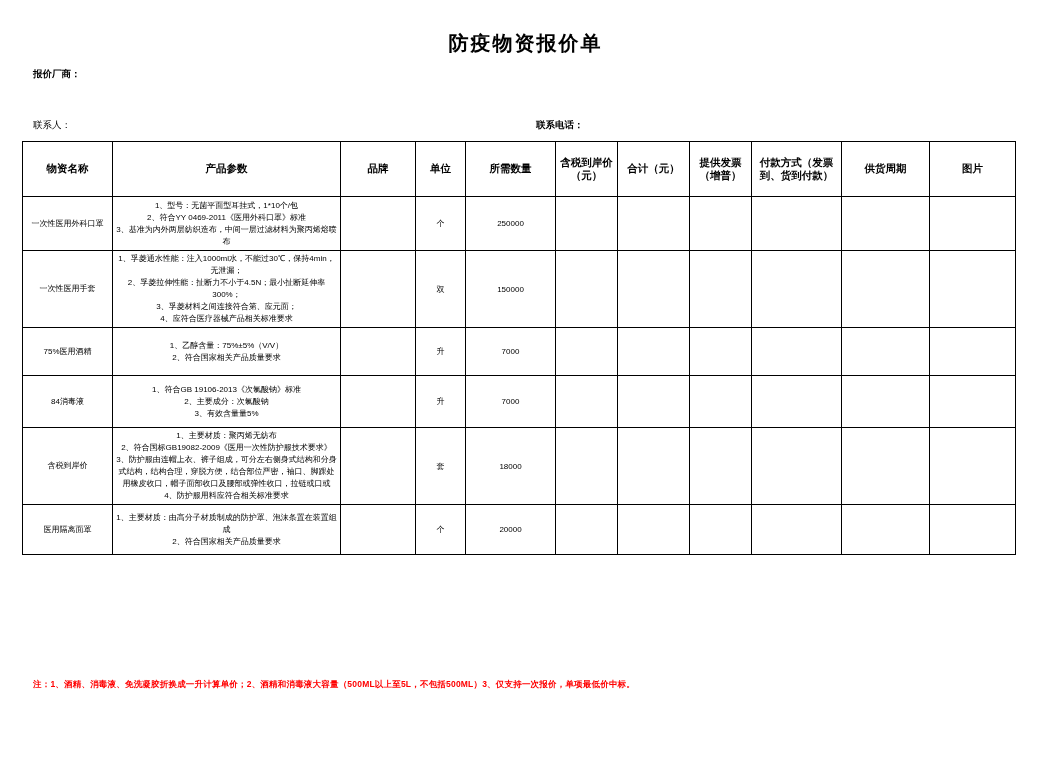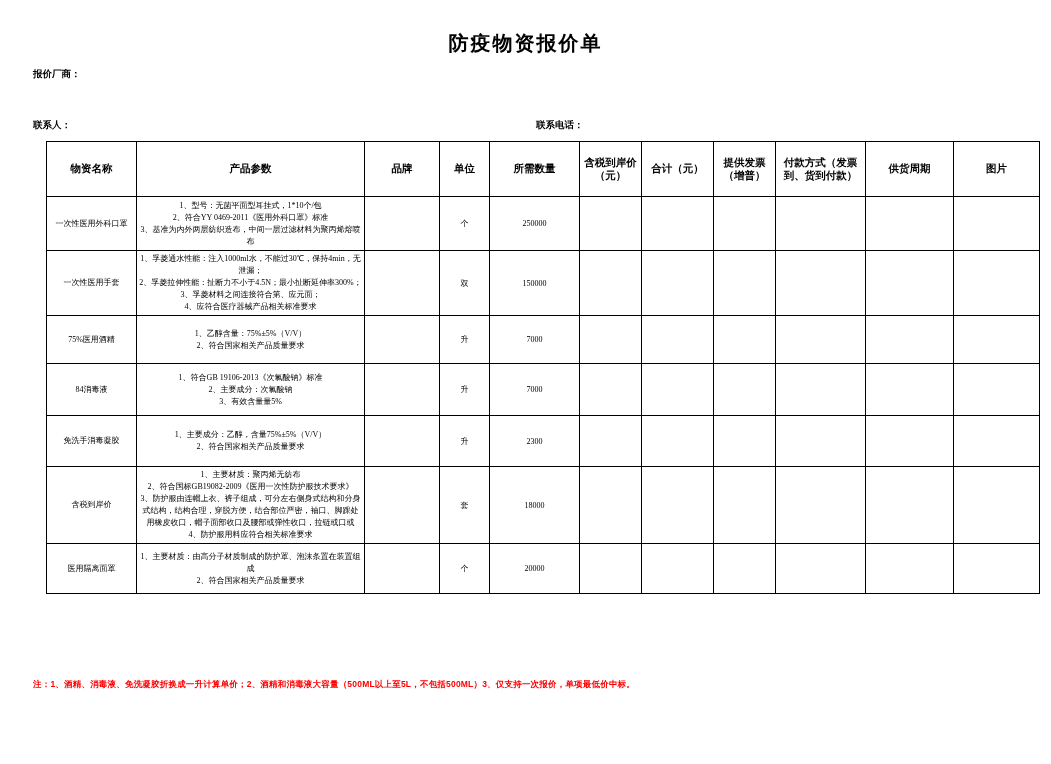--- a/index.html
+++ b/index.html
@@ -35,37 +35,36 @@
     top: 68px;
     left: 33px;
     font-size: 9.5px;
     font-weight: bold;
   }
   .field-contact {
     position: absolute;
     top: 119px;
     left: 33px;
     font-size: 9.5px;
-    font-weight: bold;
+    font-weight: normal;
   }
   .field-phone {
     position: absolute;
     top: 119px;
     left: 536px;
     font-size: 9.5px;
     font-weight: bold;
   }
   table.main {
     position: absolute;
     top: 141px;
-    left: 46px;
+    left: 22px;
     border-collapse: collapse;
     table-layout: fixed;
     width: 993px;
-    font-family: Liberation Serif, serif;
   }
   table.main td, table.main th {
     border: 1px solid #000000;
     padding: 2px 2px;
     font-size: 8px;
     text-align: center;
     vertical-align: middle;
     font-weight: normal;
   }
   table.main thead td {
@@ -196,33 +195,20 @@
         <td></td>
         <td class="unit-cell">升</td>
         <td class="qty-cell">7000</td>
         <td></td>
         <td></td>
         <td></td>
         <td></td>
         <td></td>
         <td></td>
       </tr>
-      <tr style="height:51px">
-        <td class="name-cell">免洗手消毒凝胶</td>
-        <td class="params-cell">1、主要成分：乙醇，含量75%±5%（V/V）<br>2、符合国家相关产品质量要求</td>
-        <td></td>
-        <td class="unit-cell">升</td>
-        <td class="qty-cell">2300</td>
-        <td></td>
-        <td></td>
-        <td></td>
-        <td></td>
-        <td></td>
-        <td></td>
-      </tr>
       <tr style="height:62px">
         <td class="name-cell">含税到岸价</td>
         <td class="params-cell">1、主要材质：聚丙烯无纺布<br>2、符合国标GB19082-2009《医用一次性防护服技术要求》<br>3、防护服由连帽上衣、裤子组成，可分左右侧身式结构和分身式结构，结构合理，穿脱方便，结合部位严密，袖口、脚踝处用橡皮收口，帽子面部收口及腰部或弹性收口，拉链或口或<br>4、防护服用料应符合相关标准要求</td>
         <td></td>
         <td class="unit-cell">套</td>
         <td class="qty-cell">18000</td>
         <td></td>
         <td></td>
         <td></td>
         <td></td>

